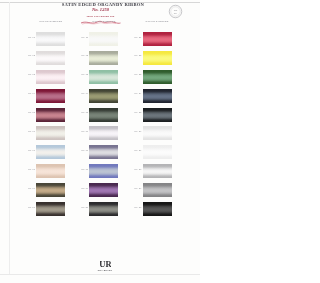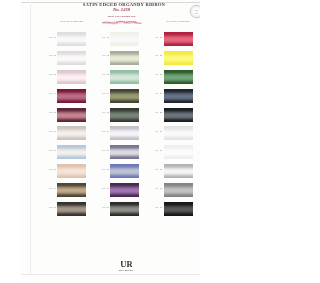--- a/index.html
+++ b/index.html
@@ -1,17 +1,17 @@
 <!DOCTYPE html>
 <html><head>
 <meta charset="utf-8">
 <style>
   html,body{margin:0;padding:0;background:#fff;}
   body{width:200px;height:283px;font-family:"Liberation Sans",sans-serif;overflow:hidden;}
-  .page{position:relative;width:200px;height:283px;background:#fdfdfc;margin-left:21px;}
+  .page{position:relative;width:200px;height:283px;background:#fdfdfc;}
 
   .frame-top{position:absolute;left:0;top:2px;width:200px;height:0.8px;background:#d7d7d7;}
   .frame-left{position:absolute;left:8.5px;top:2px;width:0.7px;height:272px;background:#ededed;}
   .frame-bottom{position:absolute;left:0;top:274px;width:200px;height:0.7px;background:#e9e9e9;}
 
   .title{position:absolute;left:57px;top:3.2px;width:92px;text-align:center;
          font-family:"Liberation Serif",serif;font-weight:bold;font-size:4.6px;
          line-height:4.6px;letter-spacing:0.28px;color:#3a3a42;}
   .model{position:absolute;left:80px;top:8.3px;width:41px;text-align:center;
          font-family:"Liberation Serif",serif;font-weight:bold;font-style:italic;

